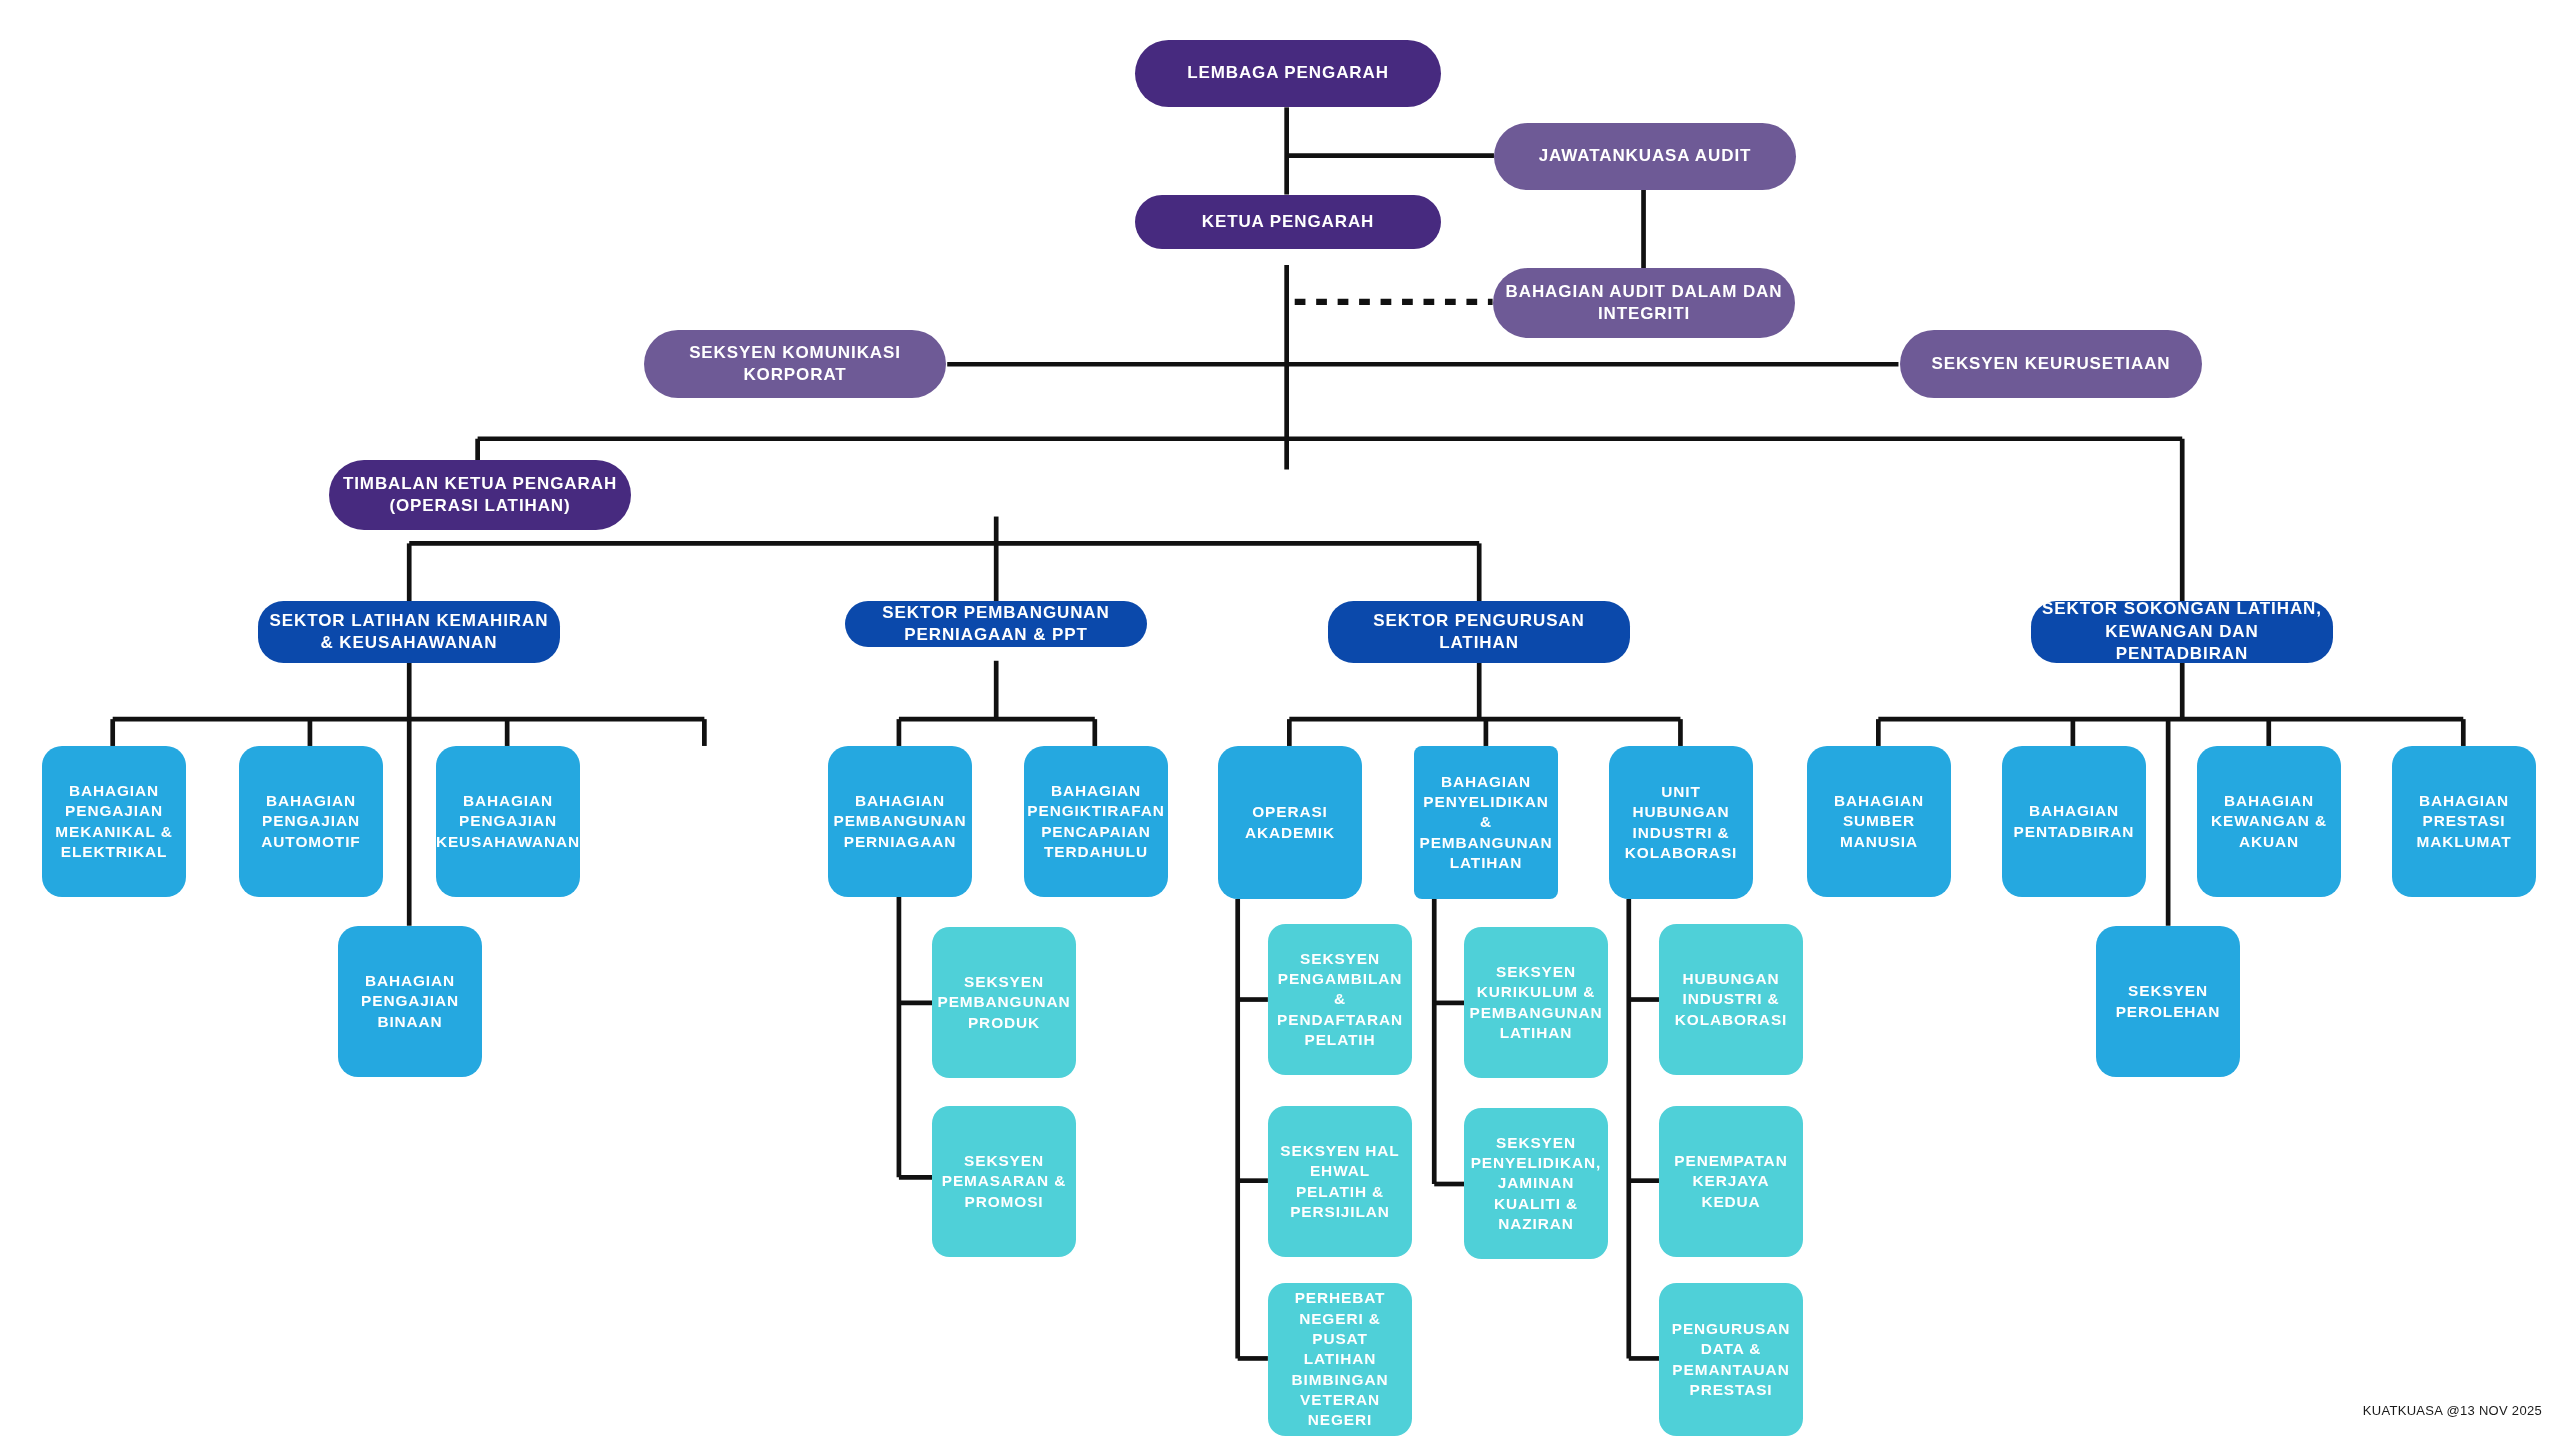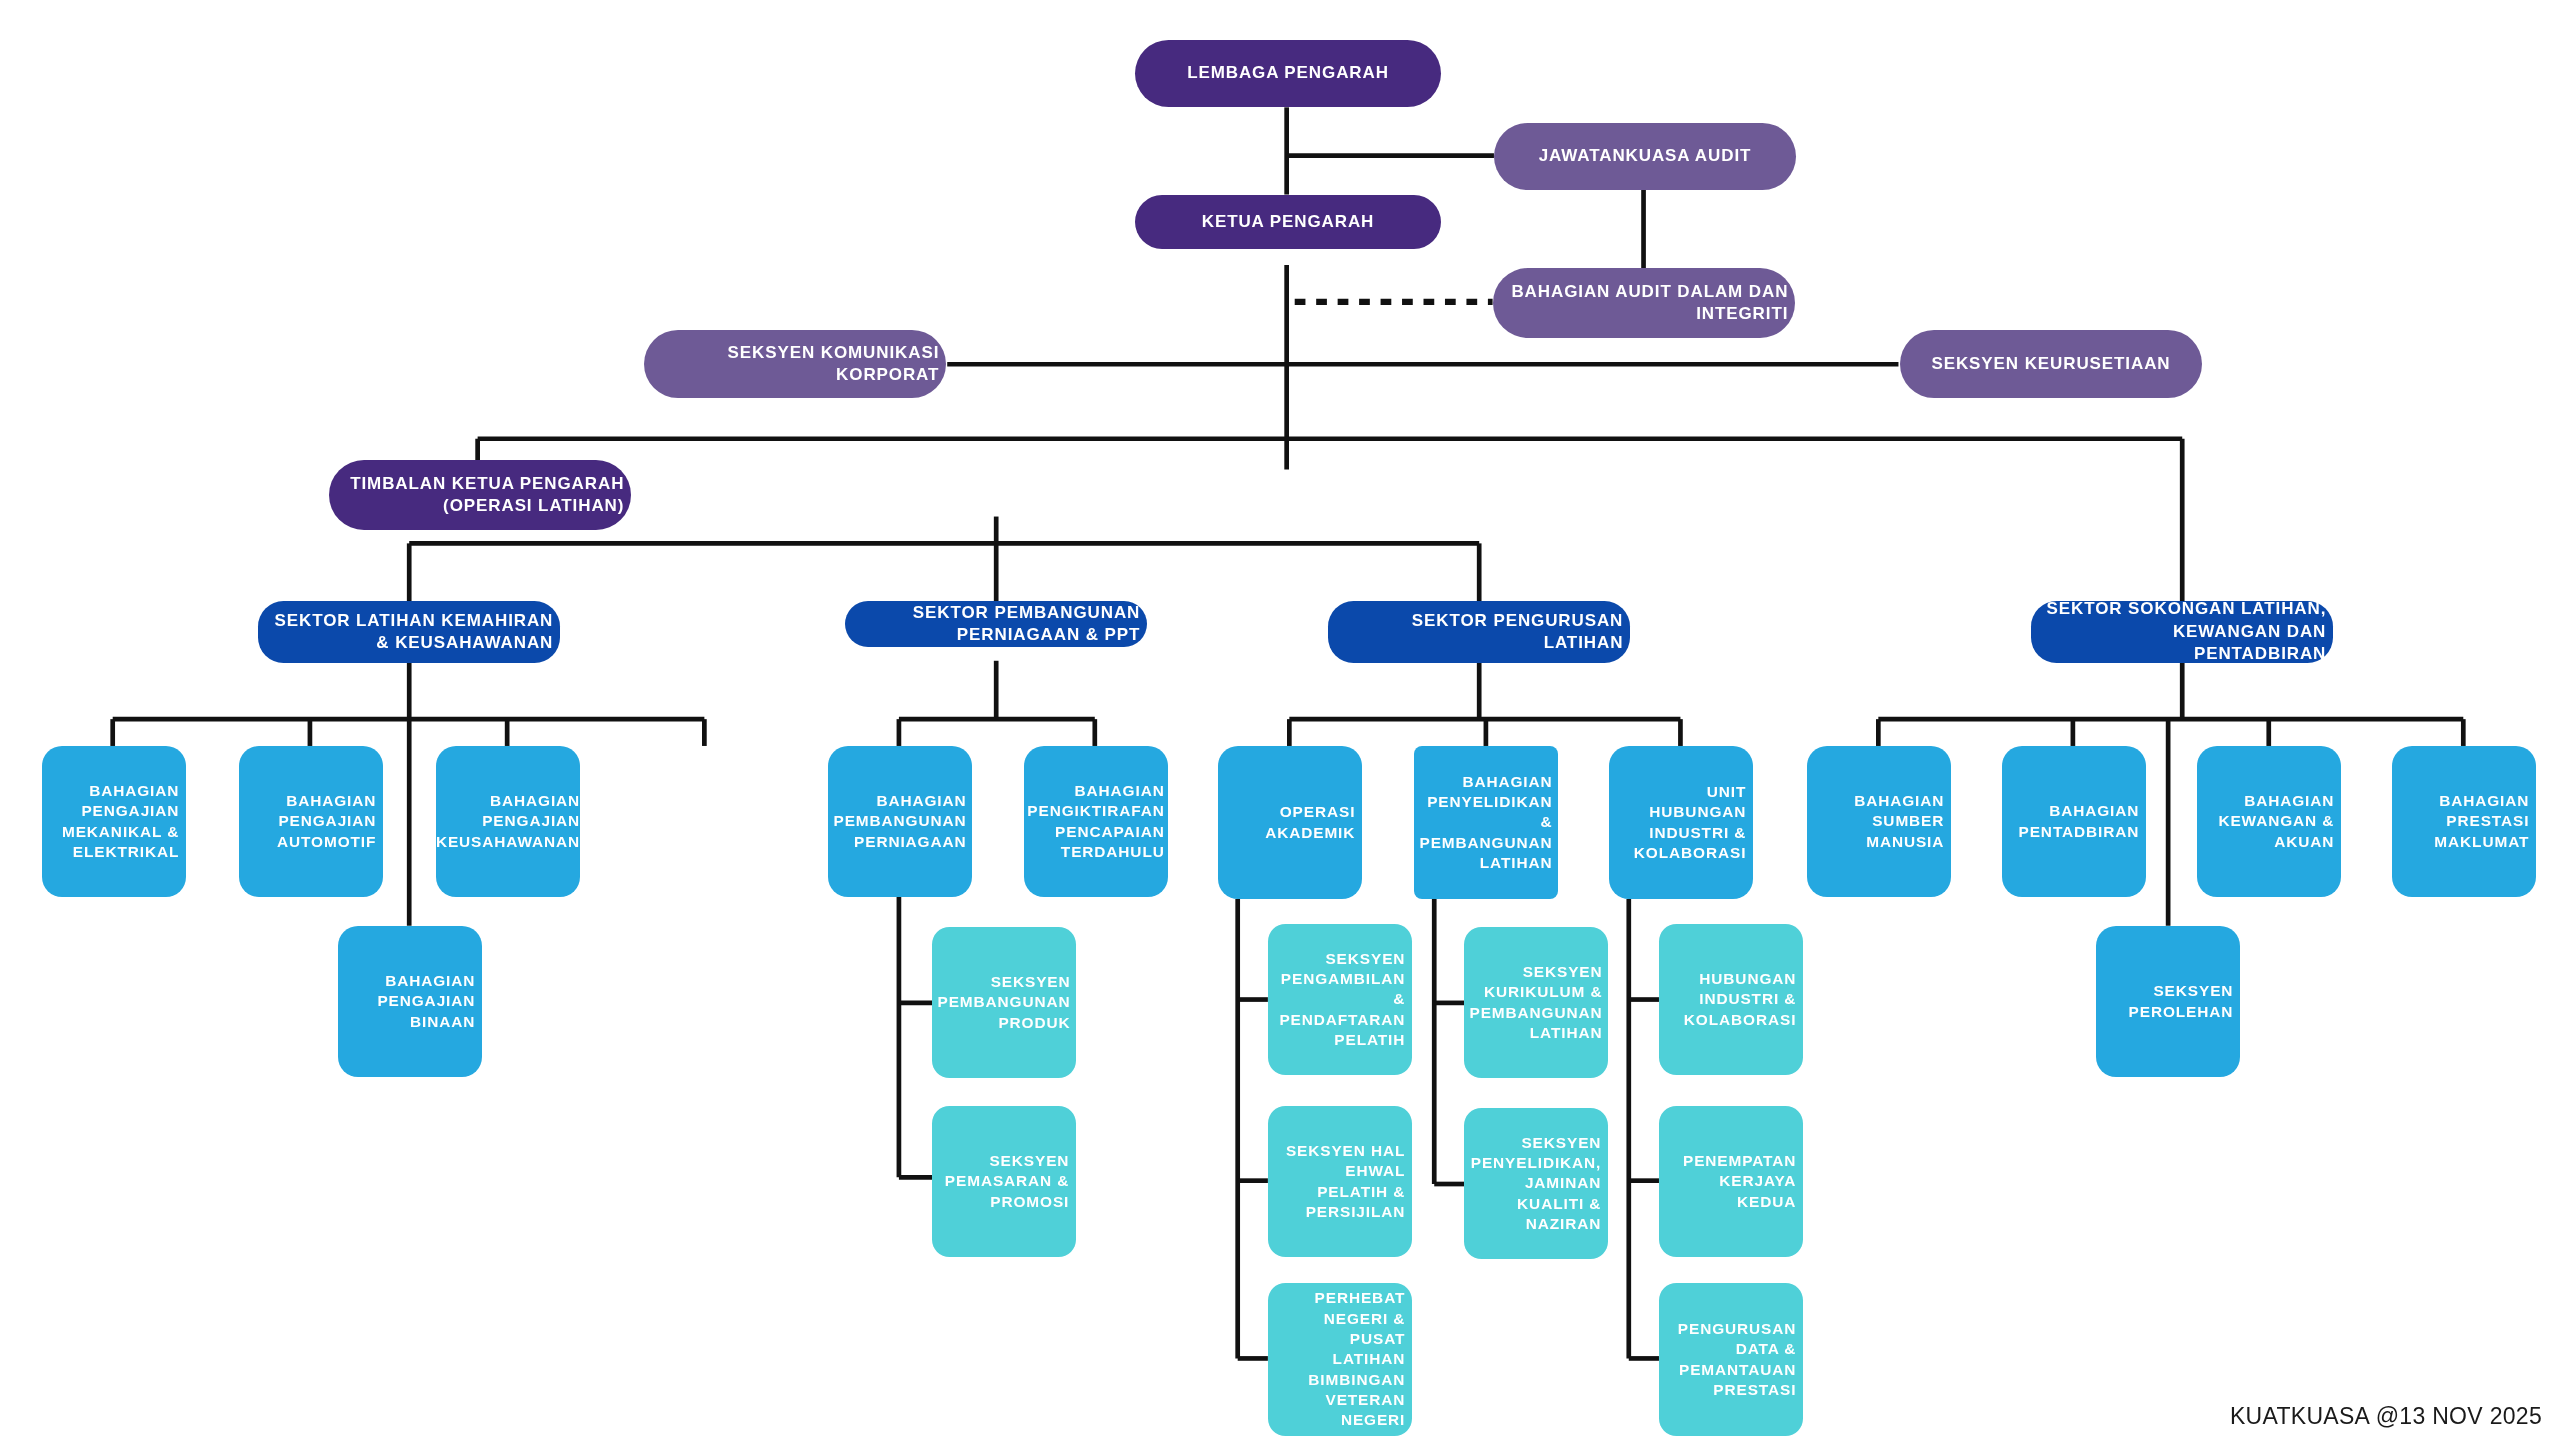--- a/index.html
+++ b/index.html
@@ -21,21 +21,21 @@
     top: 0;
     width: 2576px;
     height: 1449px;
     pointer-events: none;
   }
   .node {
     position: absolute;
     display: flex;
     align-items: center;
     justify-content: center;
-    text-align: right;
+    text-align: center;
     color: #ffffff;
     font-weight: bold;
     letter-spacing: 0.9px;
     line-height: 1.32;
     box-sizing: border-box;
     padding: 4px 6.7px;
     z-index: 5;
   }
   .lvl-board {
     background: #472a7f;
@@ -59,21 +59,21 @@
   }
   .lvl-sec {
     background: #4fd0d8;
     border-radius: 17.4px;
     font-size: 15.4px;
   }
   .footer-note {
     position: absolute;
     right: 34px;
     top: 1403px;
-    font-size: 23px;
+    font-size: 13px;
     color: #1a1a1a;
     font-family: "Liberation Sans", sans-serif;
     letter-spacing: 0.3px;
     z-index: 6;
   }
 </style>
 </head>
 <body>
 
 <div id="canvas">

